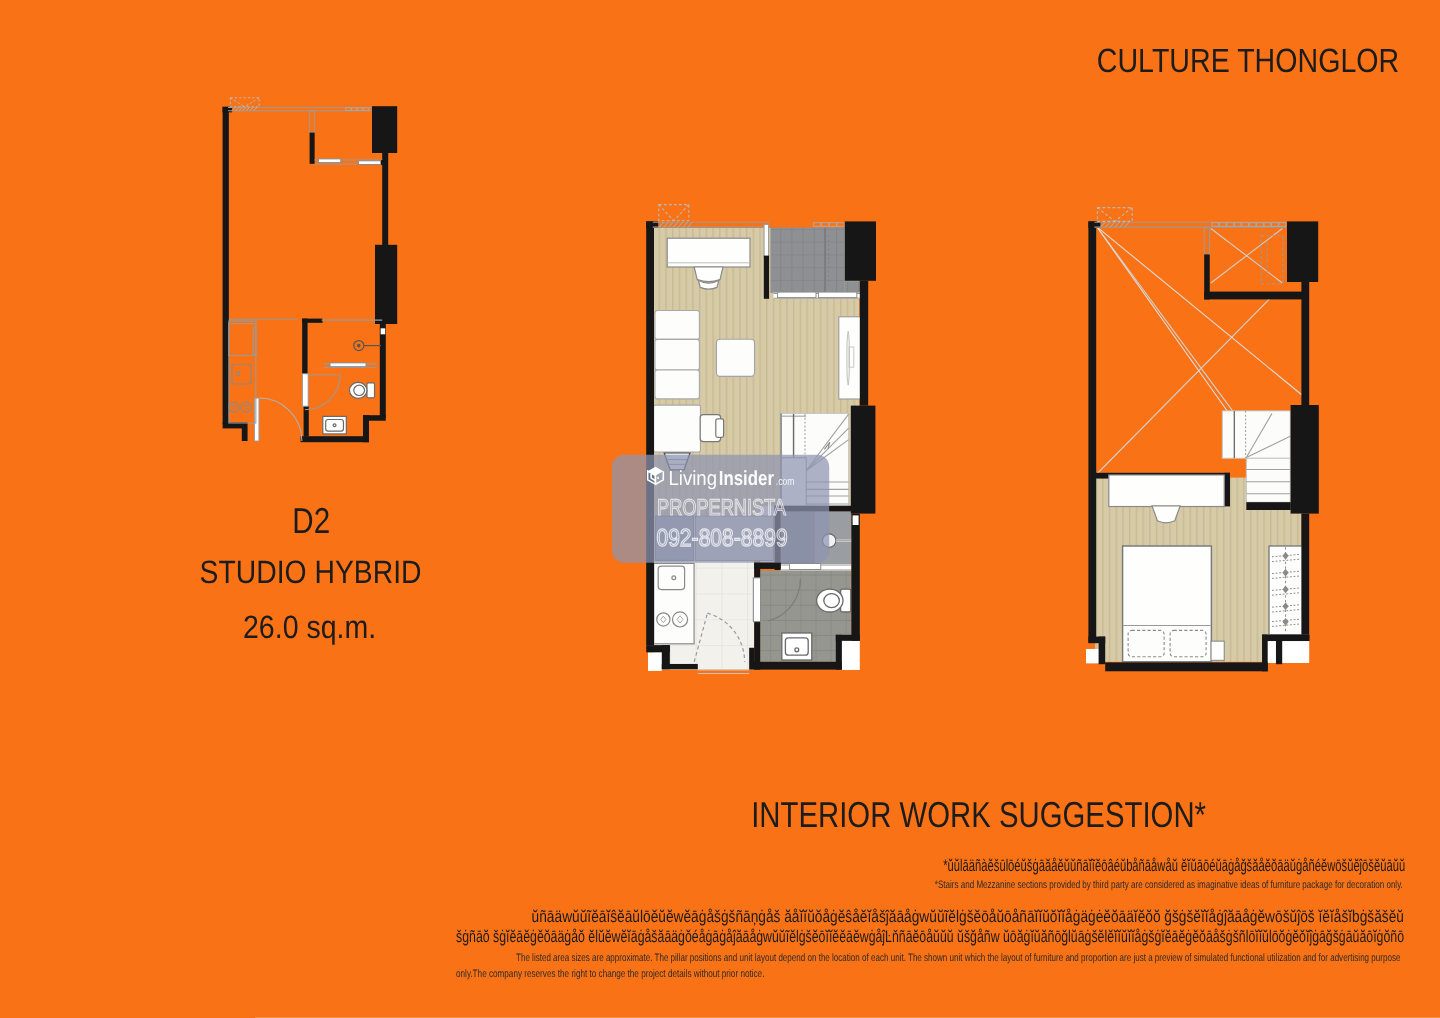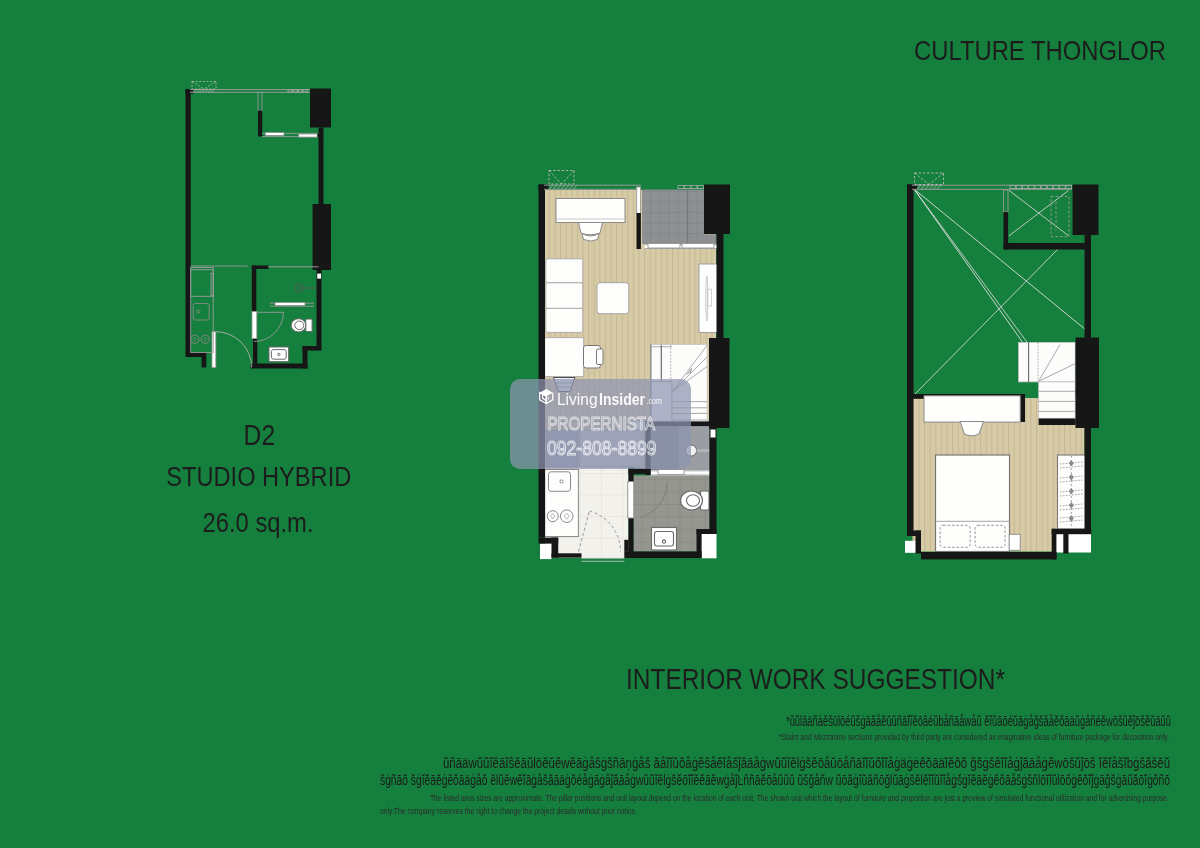--- a/index.html
+++ b/index.html
@@ -1,16 +1,16 @@
 <!DOCTYPE html>
 <html><head>
 <meta charset="utf-8">
 <style>
 html,body{margin:0;padding:0}
-.page{position:relative;width:1200px;height:848px;background:#15803d;font-family:"Liberation Sans",sans-serif;overflow:hidden}
+.page{position:relative;width:1200px;height:848px;background:#f97316;font-family:"Liberation Sans",sans-serif;overflow:hidden}
 svg{position:absolute;left:0;top:0}
 </style>
 </head>
 <body>
 <div class="page">
 <svg width="1200" height="848" viewBox="0 0 1200 848">
 <defs>
 <pattern id="wood" width="5.6" height="8" patternUnits="userSpaceOnUse">
 <rect width="5.6" height="8" fill="#d7caa6"></rect>
 <rect x="0" y="0" width="1.2" height="8" fill="#c8ba94"></rect>

